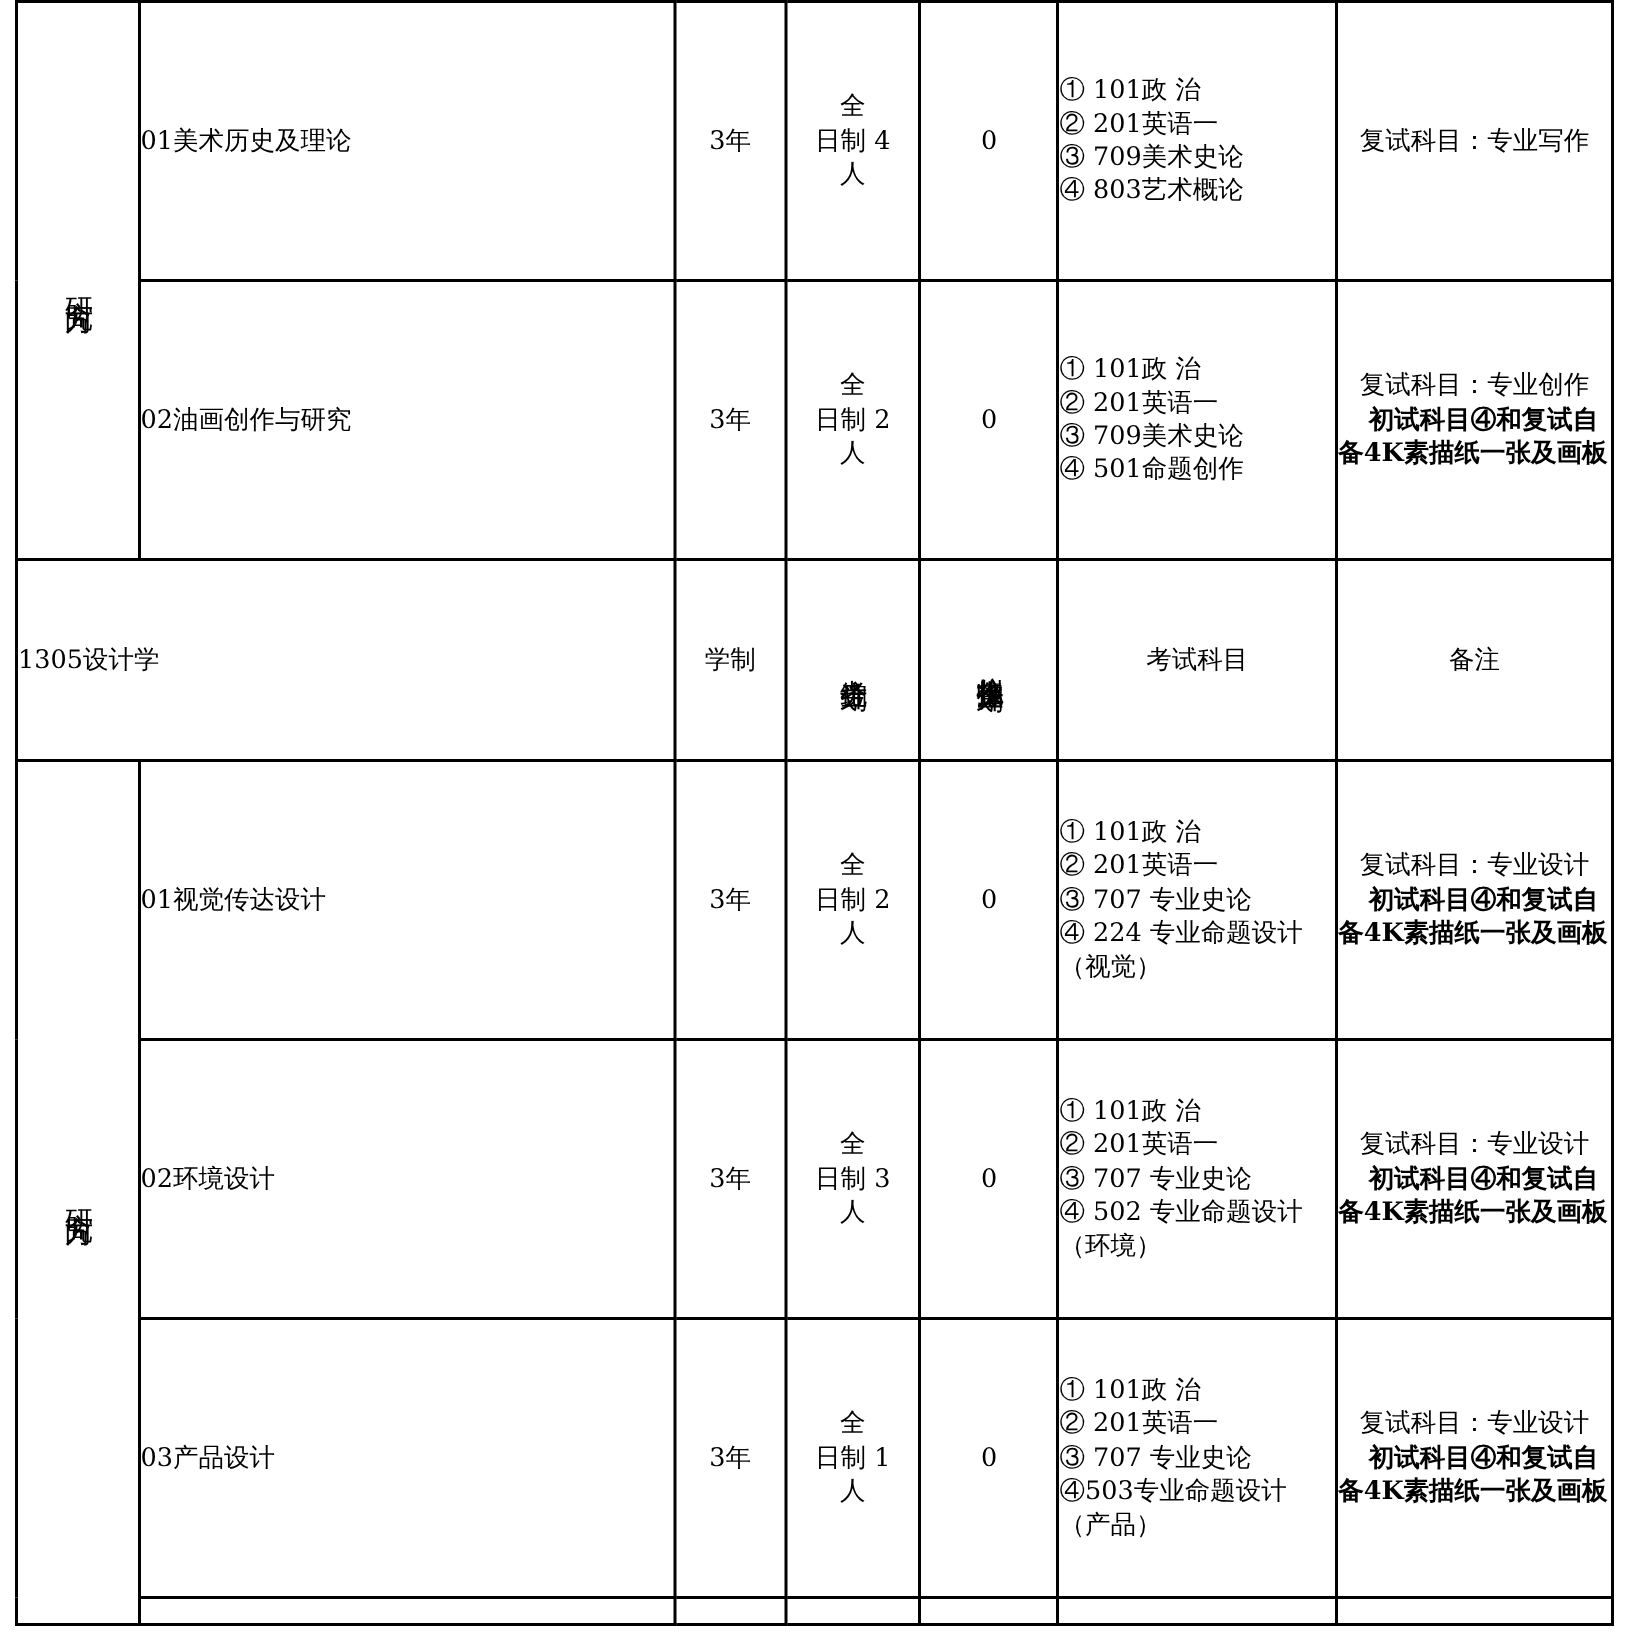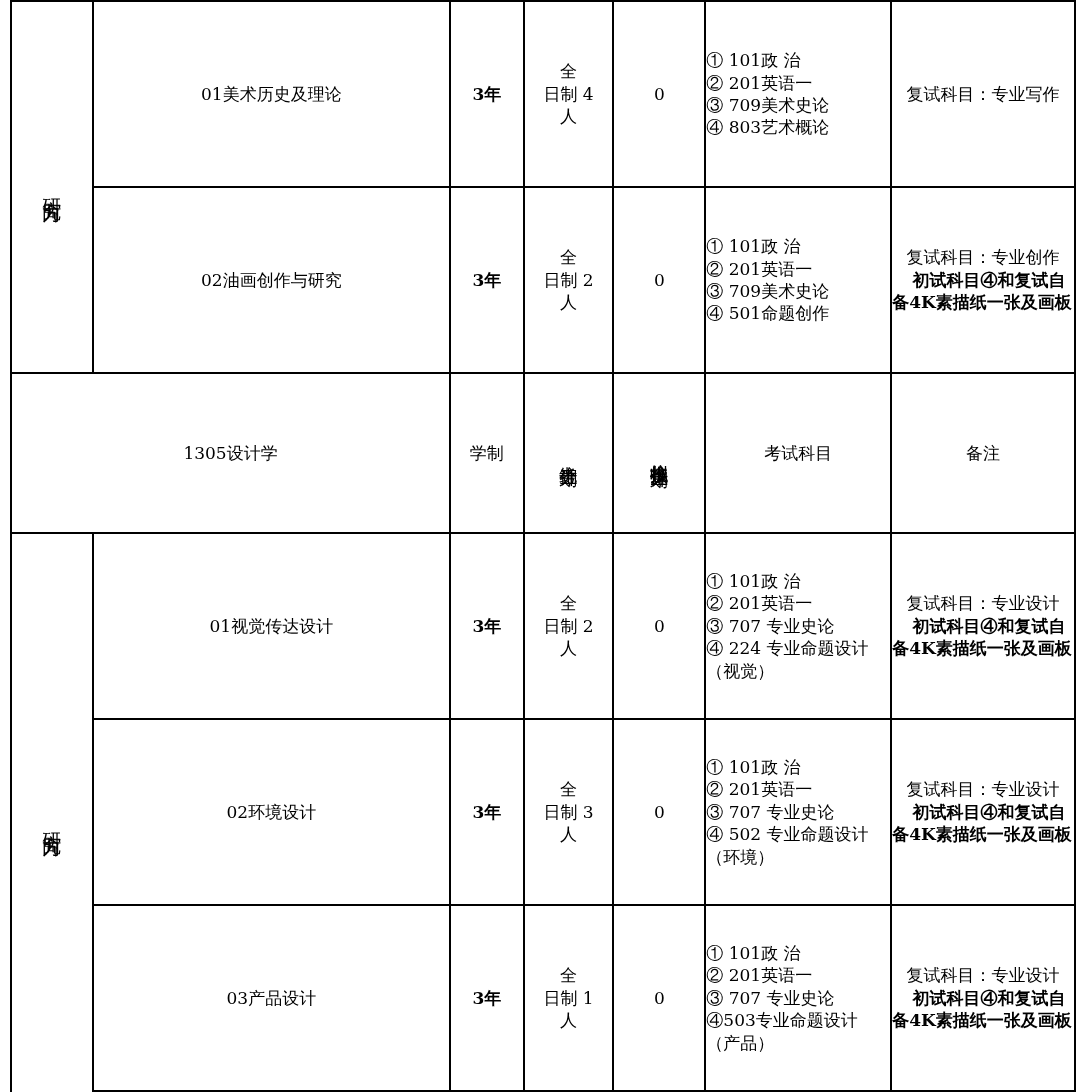--- a/index.html
+++ b/index.html
@@ -61,21 +61,21 @@
   }
   .dir-label {
     display: flex;
     justify-content: center;
     align-items: center;
     height: 100%;
   }
   .major-name {
     padding-left: 42px;
     font-size: 17px;
-    text-align: center;
+    text-align: left;
   }
   .hdr-vert-wrap {
     display: flex;
     justify-content: center;
     align-items: center;
     padding: 6px 0;
   }
   .hdr-vert {
     writing-mode: vertical-rl;
     text-orientation: upright;
@@ -104,38 +104,37 @@
     padding: 6px 6px;
     font-size: 17px;
     line-height: 1.42;
     text-align: left;
   }
   .note .l1 { text-align: center; }
   .note .ind { text-indent: 1.2em; font-weight: bold; }
   .years {
     text-align: center;
     font-size: 17px;
-    font-weight: bold;
   }
   .plan-vert-wrap {
     display: flex;
     justify-content: center;
     align-items: center;
   }
   .plan-stack {
     font-size: 17px;
     text-align: center;
     line-height: 1.35;
   }
   .zero {
     text-align: center;
     font-size: 17px;
   }
   .row-tall { height: 186px; }
-  .row-hdr  { height: 160px; }
+  .row-hdr  { height: 134px; }
   .edge-top-row { height: 186px; }
   .bottom-stub { height: 18px; }
 </style>
 </head>
 <body>
 
 <div class="page">
 
   <table class="adm">
     <colgroup>

